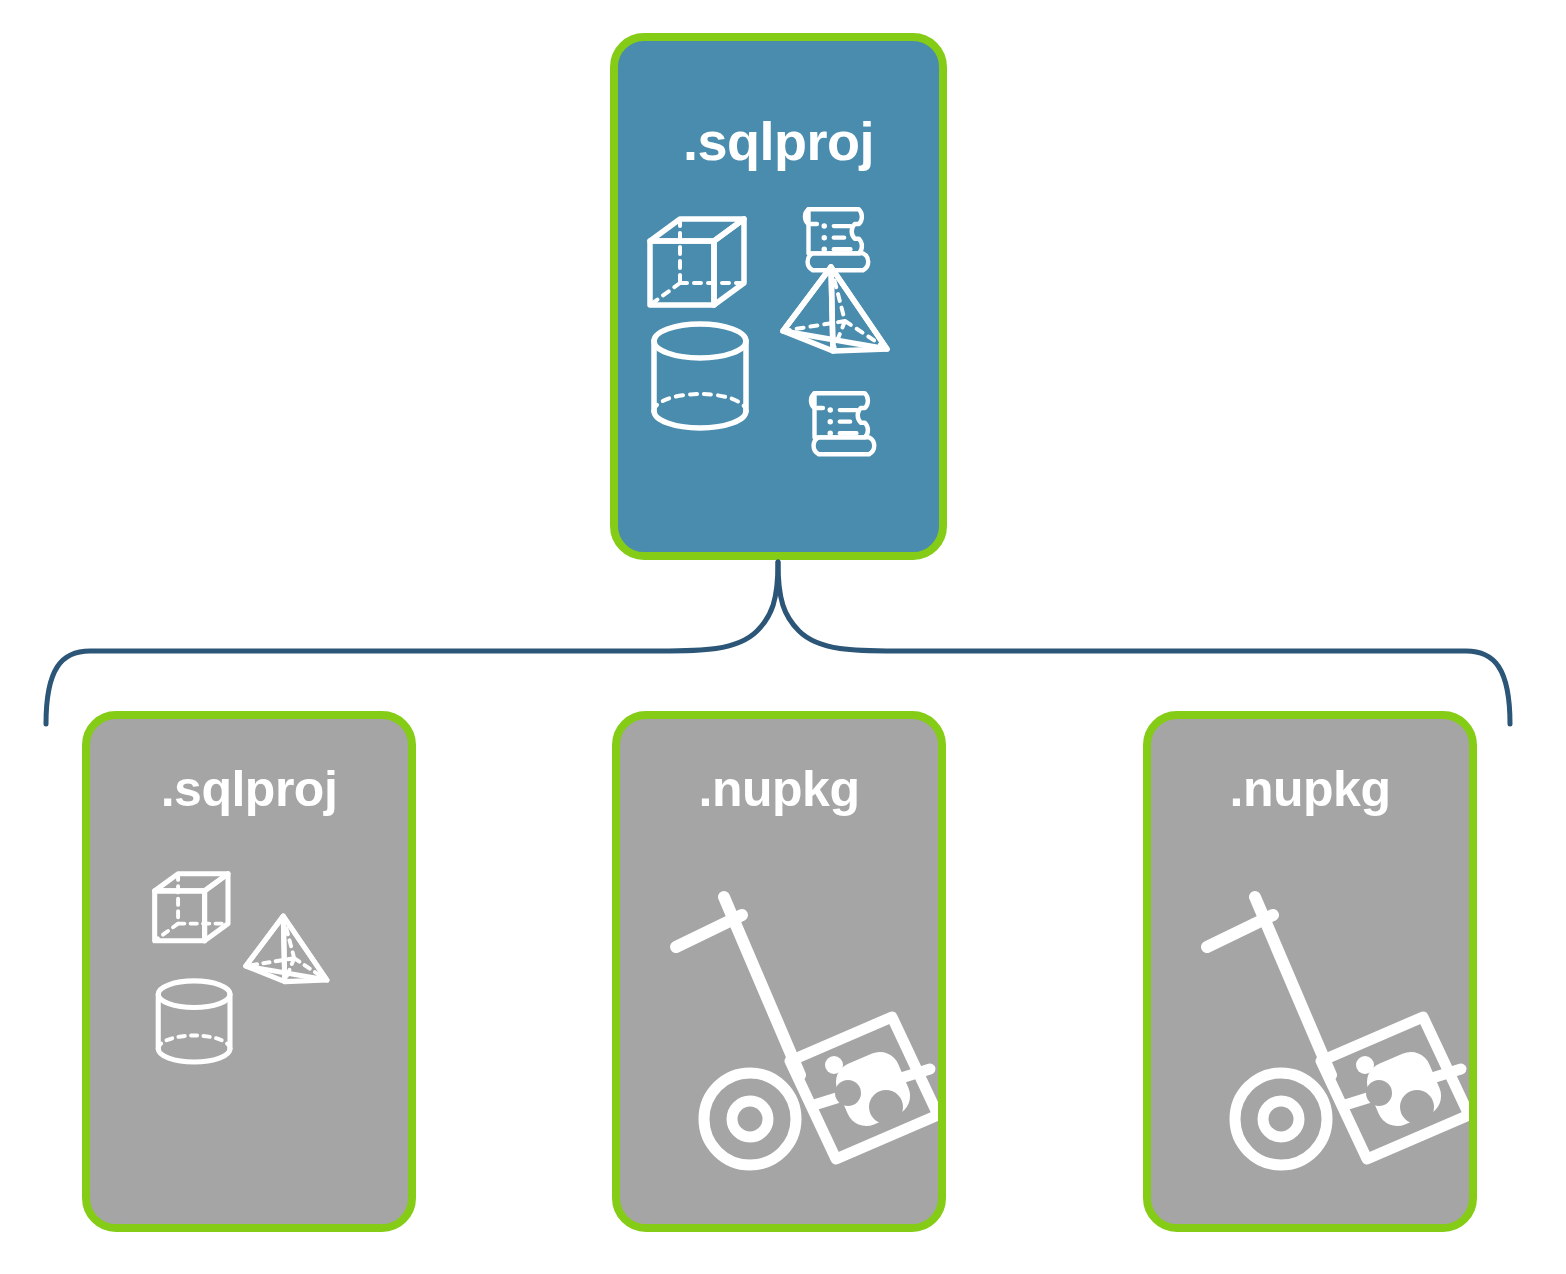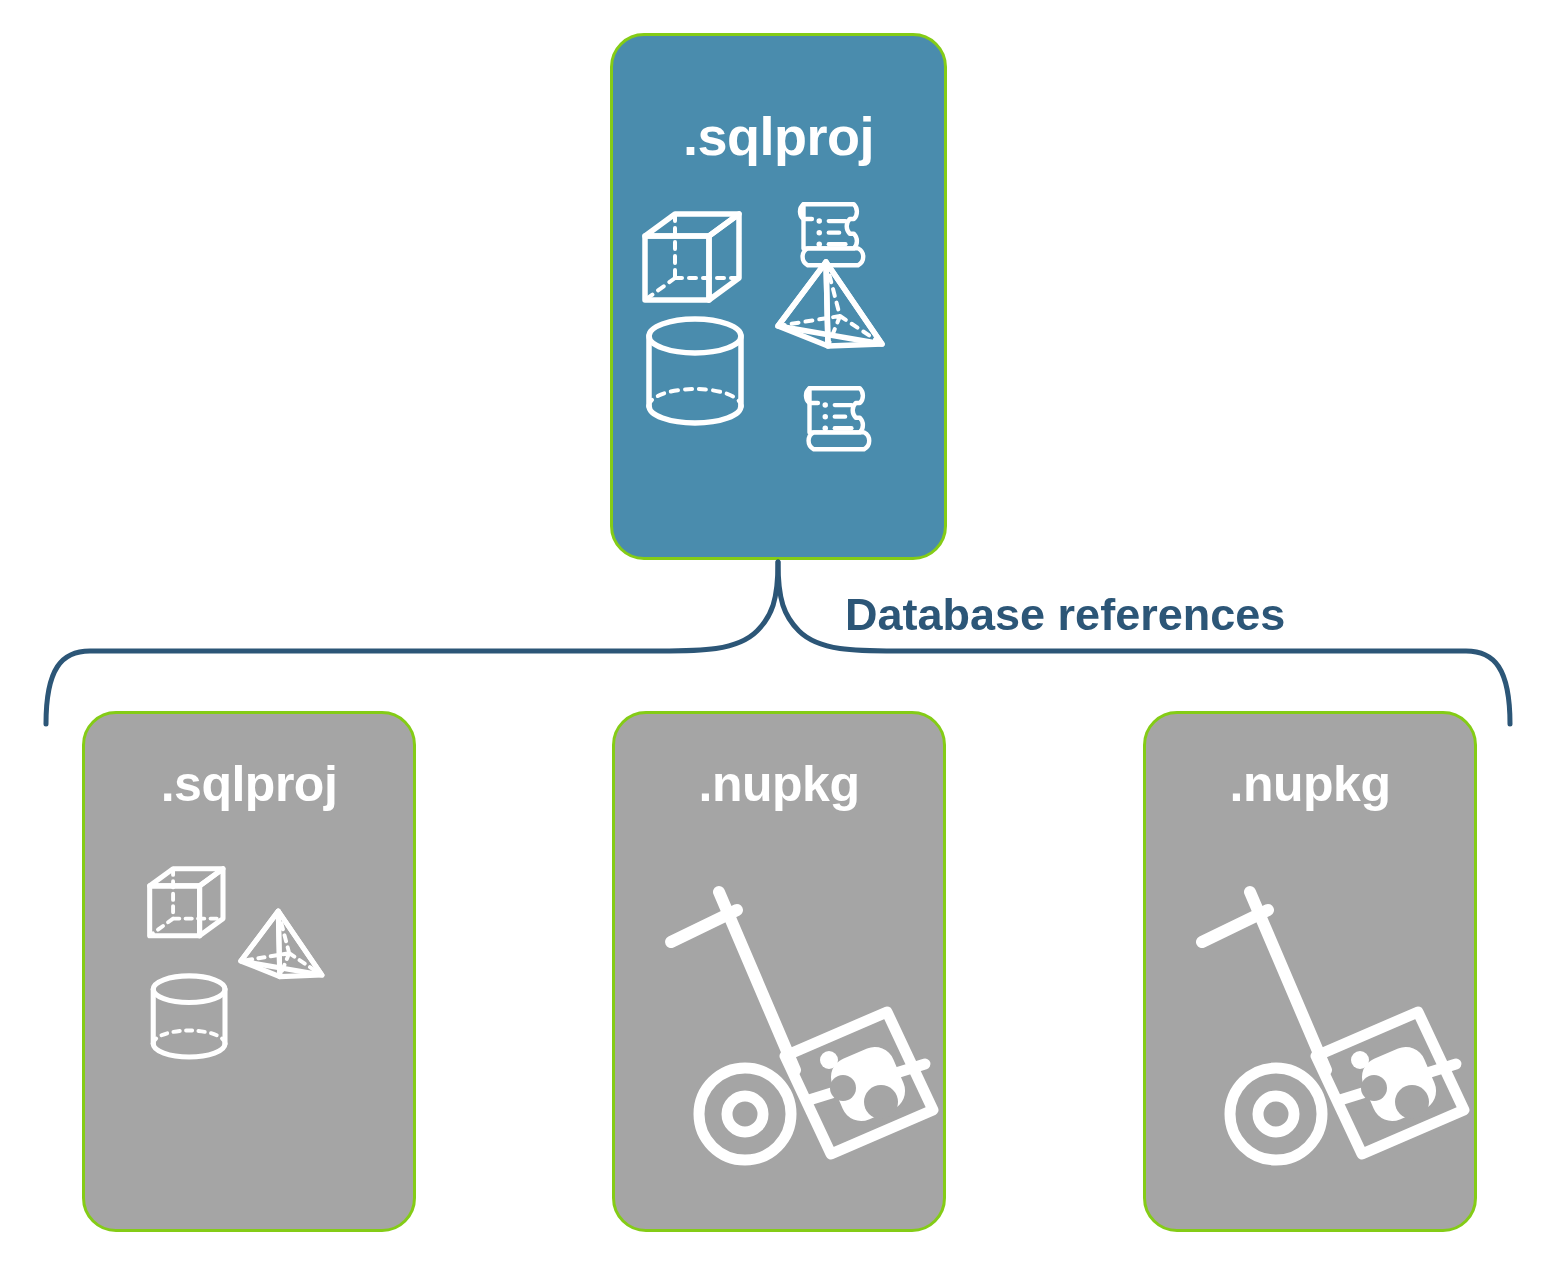--- a/index.html
+++ b/index.html
@@ -22,21 +22,21 @@
     position: absolute;
     top: 0;
     left: 0;
     width: 1566px;
     height: 1274px;
   }
   .node-box {
     position: absolute;
     box-sizing: border-box;
     border-radius: 34px;
-    border: 3px solid #84cc16;
+    border: 8px solid #84cc16;
     overflow: hidden;
   }
   .node-box.blue  { background: #4a8cad; }
   .node-box.gray  { background: #a5a5a5; }
 
   .node-title {
     position: absolute;
     left: 0;
     right: 0;
     text-align: center;
@@ -136,21 +136,20 @@
                L 90 651
                C 62 651, 46 668, 46 724" fill="none" stroke="#2c5677" stroke-width="5" stroke-linecap="round"></path>
       <path d="M778 562
                C 778 600, 784 616, 799 631
                C 819 651, 856 651, 896 651
                L 1466 651
                C 1494 651, 1510 668, 1510 724" fill="none" stroke="#2c5677" stroke-width="5" stroke-linecap="round"></path>
     </g>
   </svg>
 
-  <div class="bracket-label" style="left:845px; top:592px; font-size:45px;">Database references</div>
 
   <div class="node-box gray" style="left:82px; top:711px; width:334px; height:521px;">
 
     <div class="node-title" style="top:45px; font-size:50px;">.sqlproj</div>
 
     <div class="node-icons" style="top:140px; height:260px;">
       <svg width="334" height="260" viewBox="0 0 334 260" aria-hidden="true">
 
         <g transform="translate(60,10) scale(0.78)">
           <path d="M6 28 L70 28 L70 92 L6 92 Z" fill="none" stroke="#ffffff" stroke-width="6.5" stroke-linejoin="round"></path>

